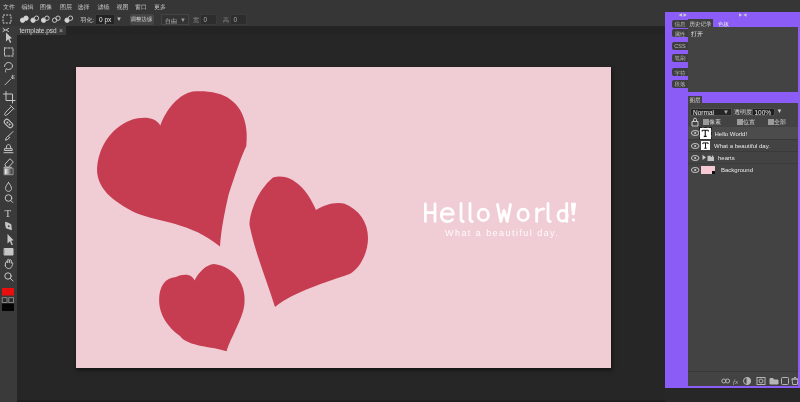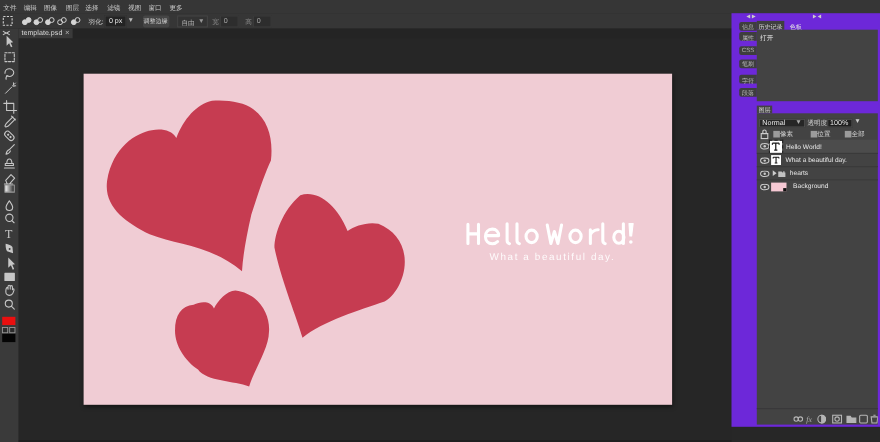--- a/index.html
+++ b/index.html
@@ -8,21 +8,21 @@
   .abs { position:absolute; }
   #app { position:relative; width:800px; height:402px; }
   #row1 { left:0; top:0; width:800px; height:12px; background:#363636; }
   .menu { position:absolute; top:3px; font-size:6px; color:#c9c9c9; }
   #row2 { left:0; top:12px; width:800px; height:14px; background:#363636; }
   #tabbar { left:17px; top:26px; width:648px; height:9px; background:#242424; }
   #tab { position:absolute; left:0; top:0; width:49px; height:9px; background:#3a3a3a; }
   #tools { left:0; top:26px; width:17px; height:376px; background:#3a3a3a; }
   #work { left:17px; top:35px; width:648px; height:367px; background:#262626; }
   #canvas { left:76px; top:67px; width:535px; height:301px; background:#f0ccd4; box-shadow:1px 2px 4px rgba(0,0,0,0.55); }
-  #right { left:665px; top:12px; width:135px; height:376px; background:#6d28d9; }
+  #right { left:665px; top:12px; width:135px; height:376px; background:#8b5cf6; }
   .vtab { position:absolute; left:7px; width:16px; background:#3e3e3e; color:#b9b9b9; font-size:5.5px; text-align:center; height:8px; padding-top:1.5px; border-radius:2px 0 0 2px; }
   .ctext { position:absolute; color:#cfcfcf; font-size:6.5px; }
   .wtext { position:absolute; color:#e8e8e8; font-size:7px; white-space:nowrap; }
   .inbox { position:absolute; background:#232323; border:1px solid #3a3a3a; color:#ececec; font-size:7px; }
 </style>
 </head>
 <body>
 <div id="app">
 
   <div id="row1" class="abs">

